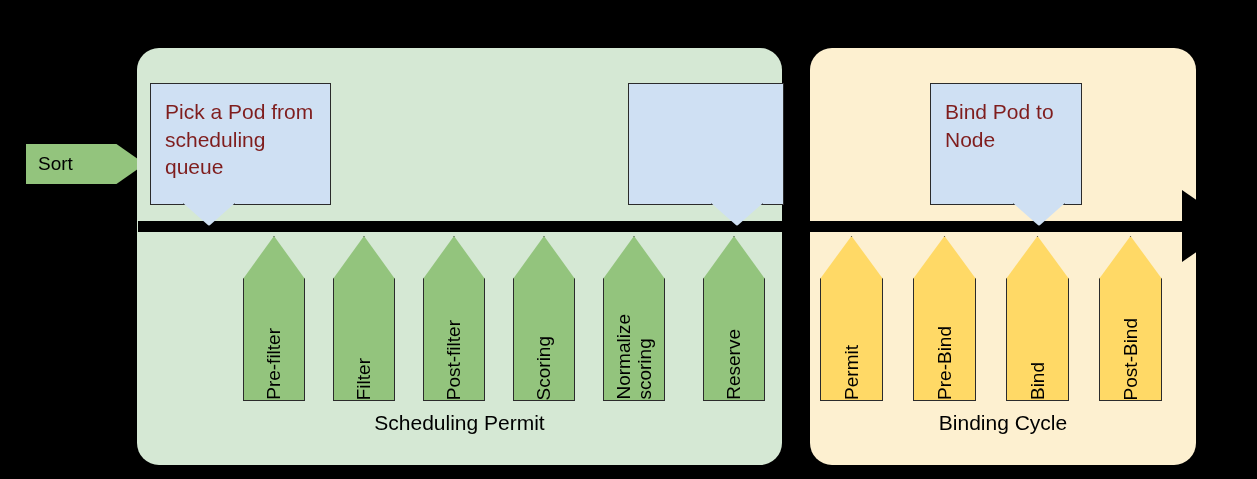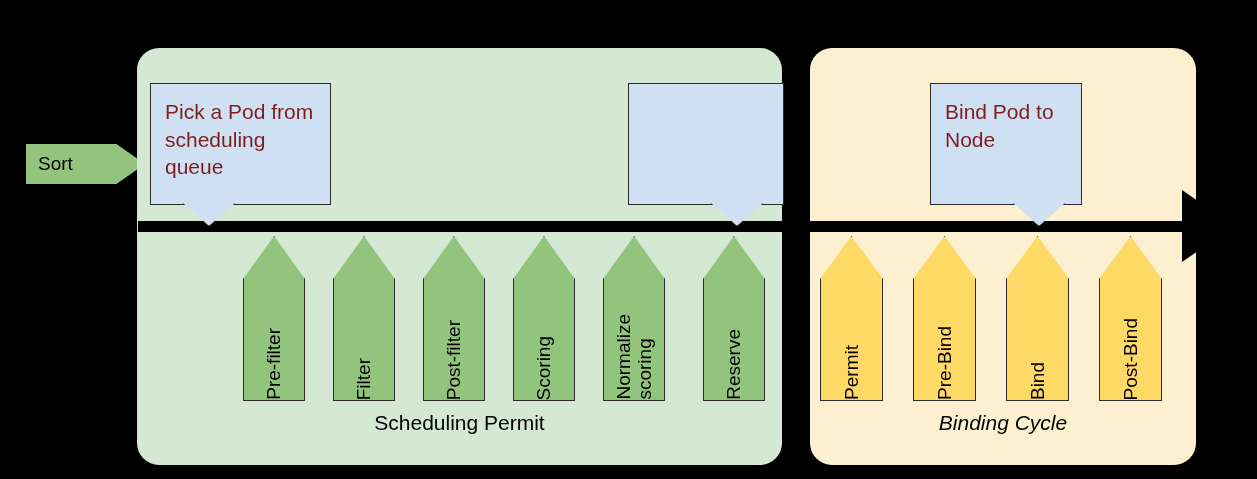--- a/index.html
+++ b/index.html
@@ -54,21 +54,20 @@
     width: 645px;
     height: 417px;
     background: #d5e8d4;
   }
   #binding-cycle {
     left: 810px;
     top: 48px;
     width: 386px;
     height: 417px;
     background: #fdf0d0;
-    font-style: italic;
   }
   .cycle-label {
     position: absolute;
     left: 0;
     right: 0;
     bottom: 30px;
     text-align: center;
     font-size: 21px;
     color: #000000;
   }

